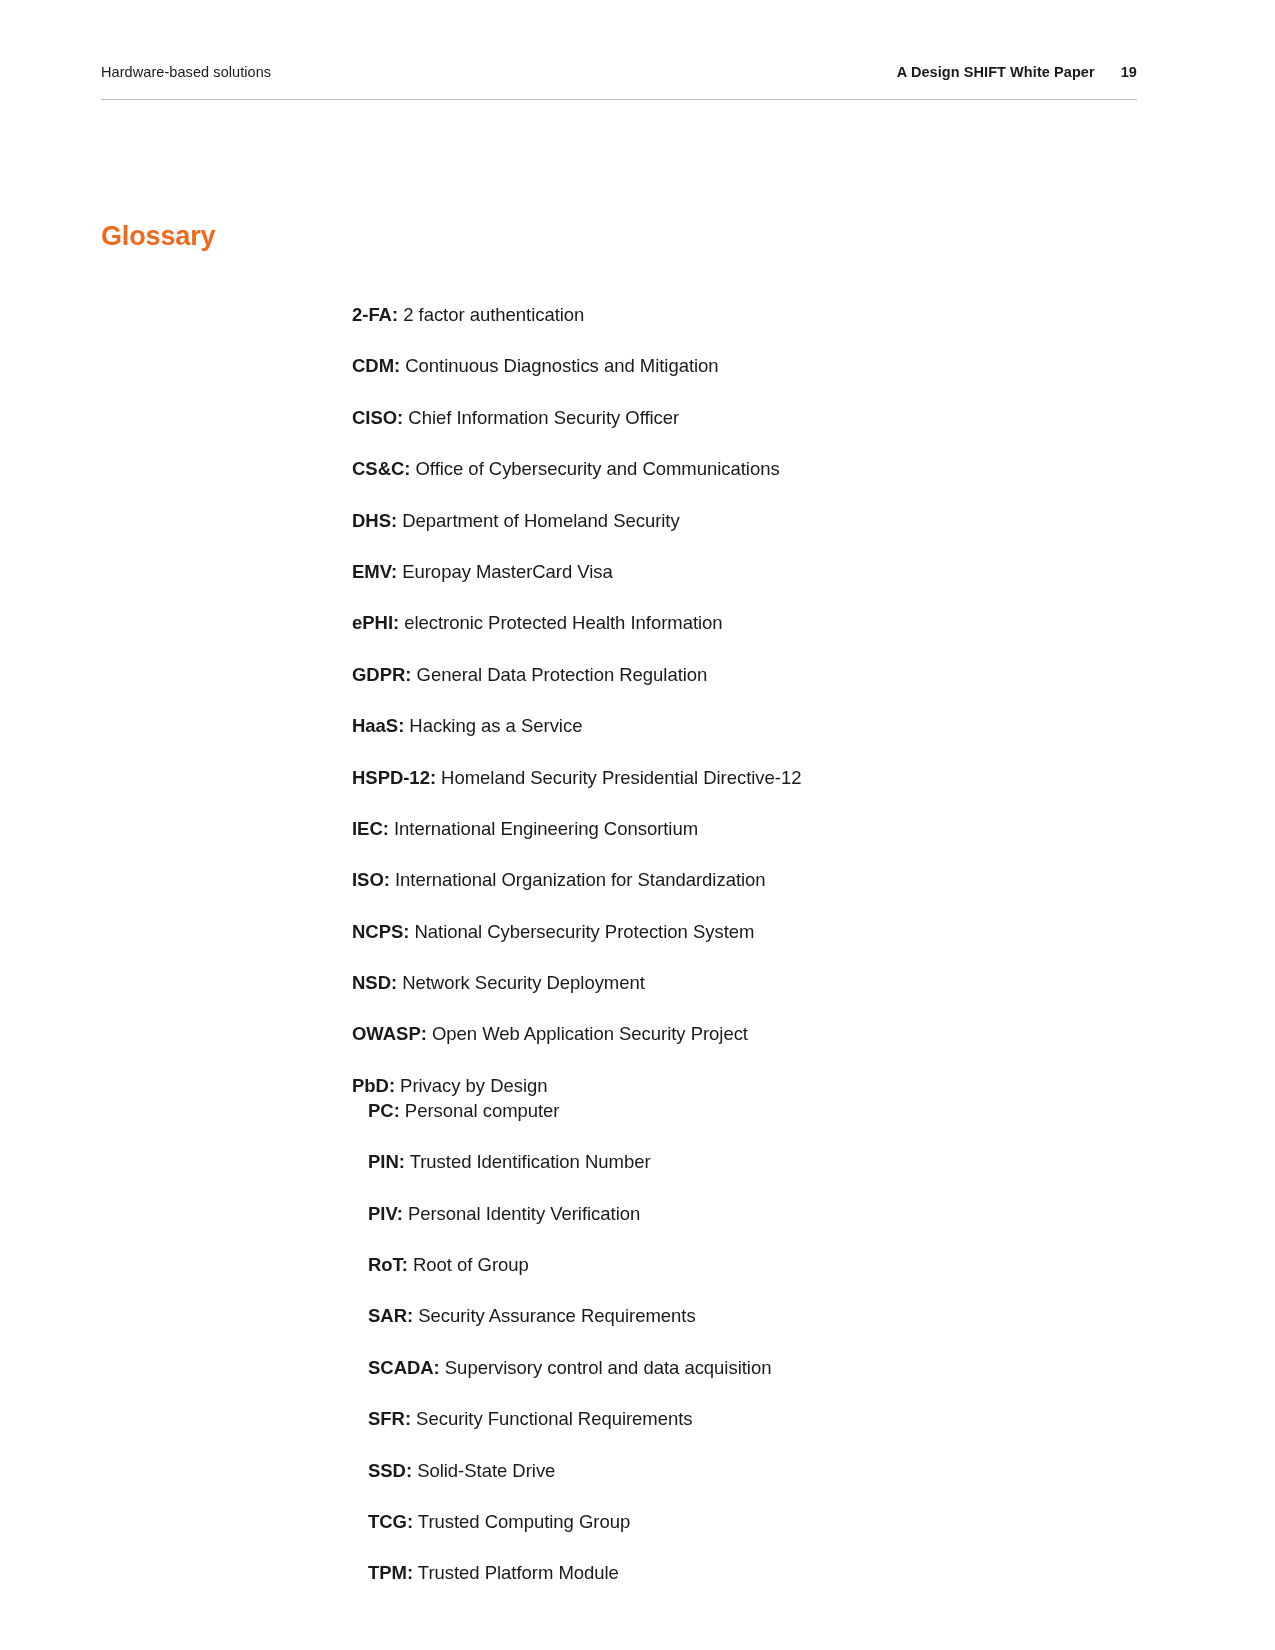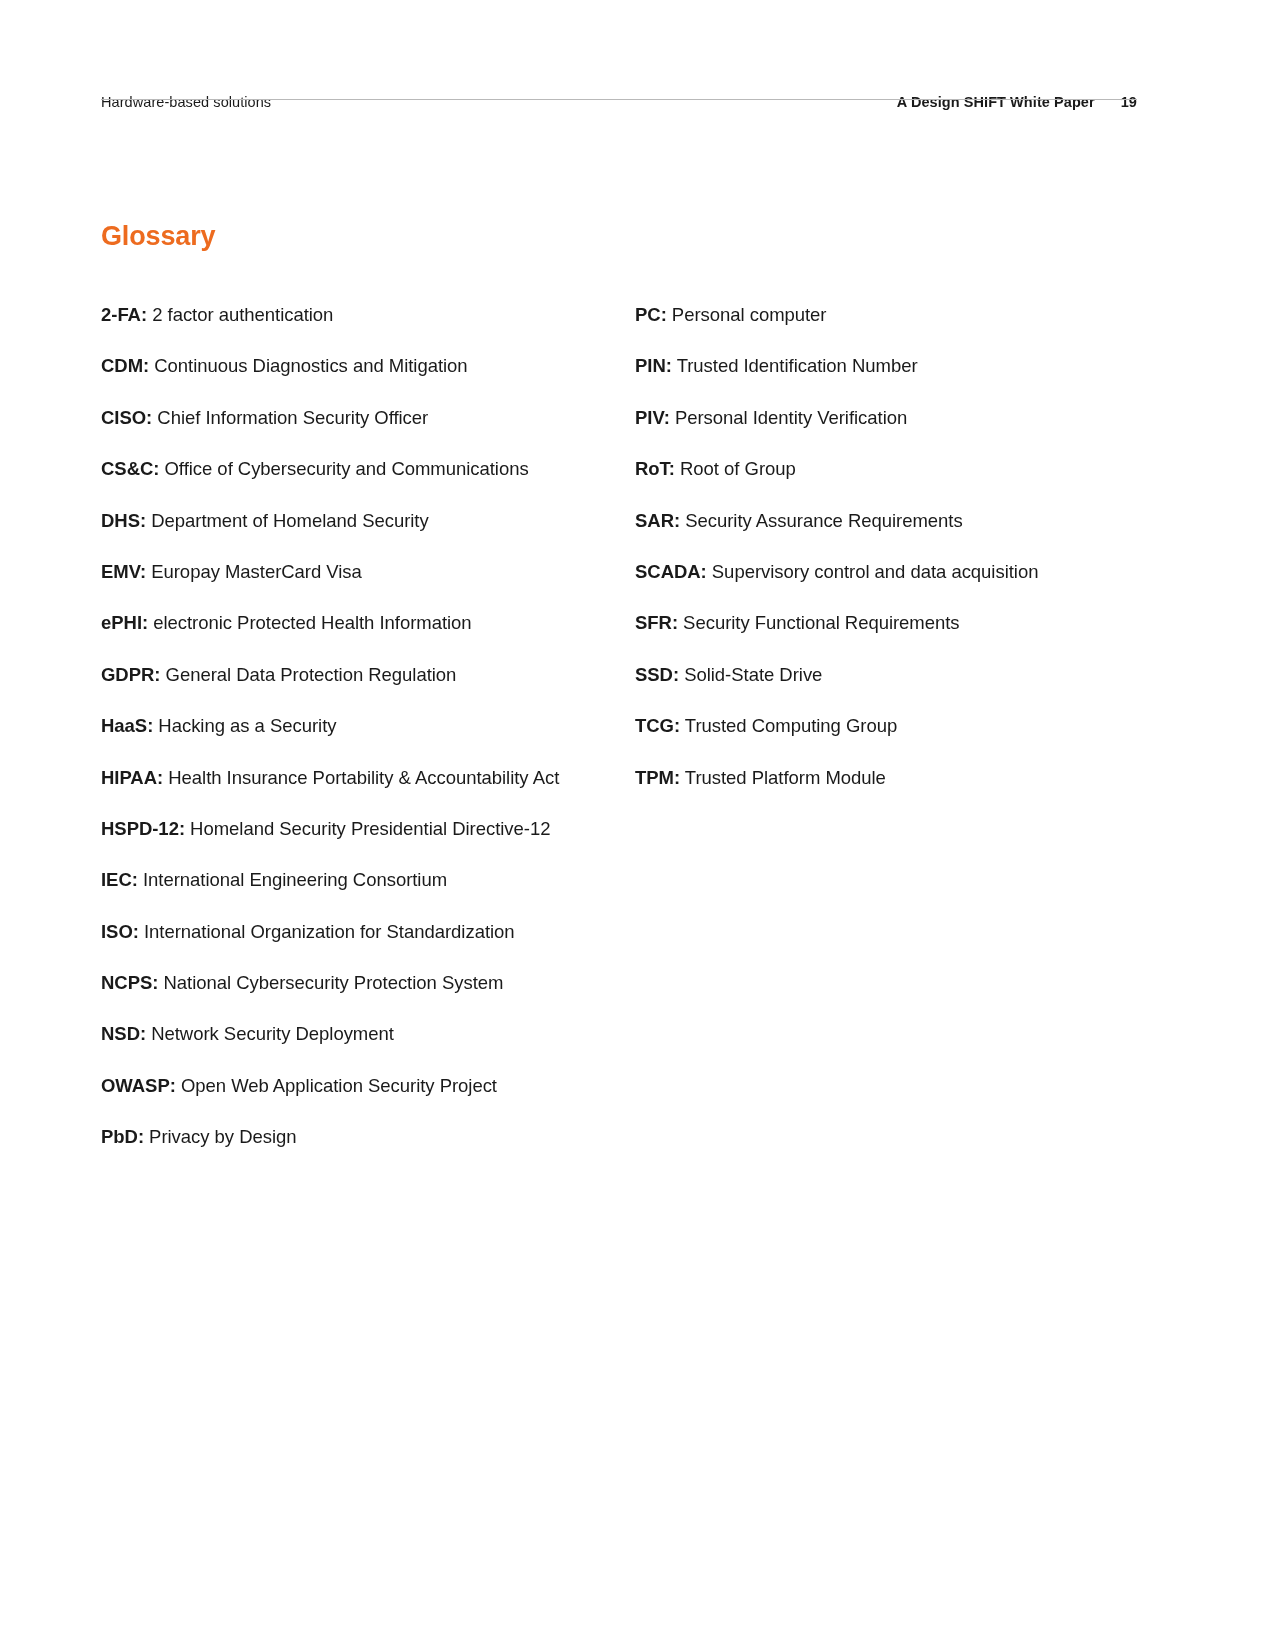--- a/index.html
+++ b/index.html
@@ -36,21 +36,20 @@
   }
   .header-left {
     font-weight: 400;
     color: #1a1a1a;
     white-space: nowrap;
   }
   .header-right {
     display: flex;
     align-items: center;
     white-space: nowrap;
-    margin-top: 30px;
   }
   .header-doc-title {
     font-weight: 700;
     color: #1a1a1a;
   }
   .header-page-number {
     font-weight: 700;
     color: #1a1a1a;
     margin-left: 26px;
   }
@@ -76,21 +75,22 @@
     white-space: nowrap;
   }
 
   
   .glossary {
     position: absolute;
     left: 101px;
     top: 302px;
     width: 1036px;
     display: flex;
-    align-items: flex-start;
+    align-items: center;
+    flex-direction: column;
   }
   .glossary-column {
     box-sizing: border-box;
   }
   .glossary-column.left {
     width: 534px;
     padding-right: 0px;
   }
   .glossary-column.right {
     width: 502px;
@@ -134,22 +134,21 @@
   <div class="glossary">
     <div class="glossary-column left">
         <div class="glossary-entry"><span class="entry-term">2-FA:</span><span class="entry-def"> 2 factor authentication</span></div>
         <div class="glossary-entry"><span class="entry-term">CDM:</span><span class="entry-def"> Continuous Diagnostics and Mitigation</span></div>
         <div class="glossary-entry"><span class="entry-term">CISO:</span><span class="entry-def"> Chief Information Security Officer</span></div>
         <div class="glossary-entry"><span class="entry-term">CS&amp;C:</span><span class="entry-def"> Office of Cybersecurity and Communications</span></div>
         <div class="glossary-entry"><span class="entry-term">DHS:</span><span class="entry-def"> Department of Homeland Security</span></div>
         <div class="glossary-entry"><span class="entry-term">EMV:</span><span class="entry-def"> Europay MasterCard Visa</span></div>
         <div class="glossary-entry"><span class="entry-term">ePHI:</span><span class="entry-def"> electronic Protected Health Information</span></div>
         <div class="glossary-entry"><span class="entry-term">GDPR:</span><span class="entry-def"> General Data Protection Regulation</span></div>
-        <div class="glossary-entry"><span class="entry-term">HaaS:</span><span class="entry-def"> Hacking as a Security</span></div>
-        <div class="glossary-entry"><span class="entry-term">HIPAA:</span><span class="entry-def"> Health Insurance Portability &amp; Accountability Act</span></div>
+        <div class="glossary-entry"><span class="entry-term">HaaS:</span><span class="entry-def"> Hacking as a Service</span></div>
         <div class="glossary-entry"><span class="entry-term">HSPD-12:</span><span class="entry-def"> Homeland Security Presidential Directive-12</span></div>
         <div class="glossary-entry"><span class="entry-term">IEC:</span><span class="entry-def"> International Engineering Consortium</span></div>
         <div class="glossary-entry"><span class="entry-term">ISO:</span><span class="entry-def"> International Organization for Standardization</span></div>
         <div class="glossary-entry"><span class="entry-term">NCPS:</span><span class="entry-def"> National Cybersecurity Protection System</span></div>
         <div class="glossary-entry"><span class="entry-term">NSD:</span><span class="entry-def"> Network Security Deployment</span></div>
         <div class="glossary-entry"><span class="entry-term">OWASP:</span><span class="entry-def"> Open Web Application Security Project</span></div>
         <div class="glossary-entry"><span class="entry-term">PbD:</span><span class="entry-def"> Privacy by Design</span></div>
       </div>
     <div class="glossary-column right">
         <div class="glossary-entry"><span class="entry-term">PC:</span><span class="entry-def"> Personal computer</span></div>

